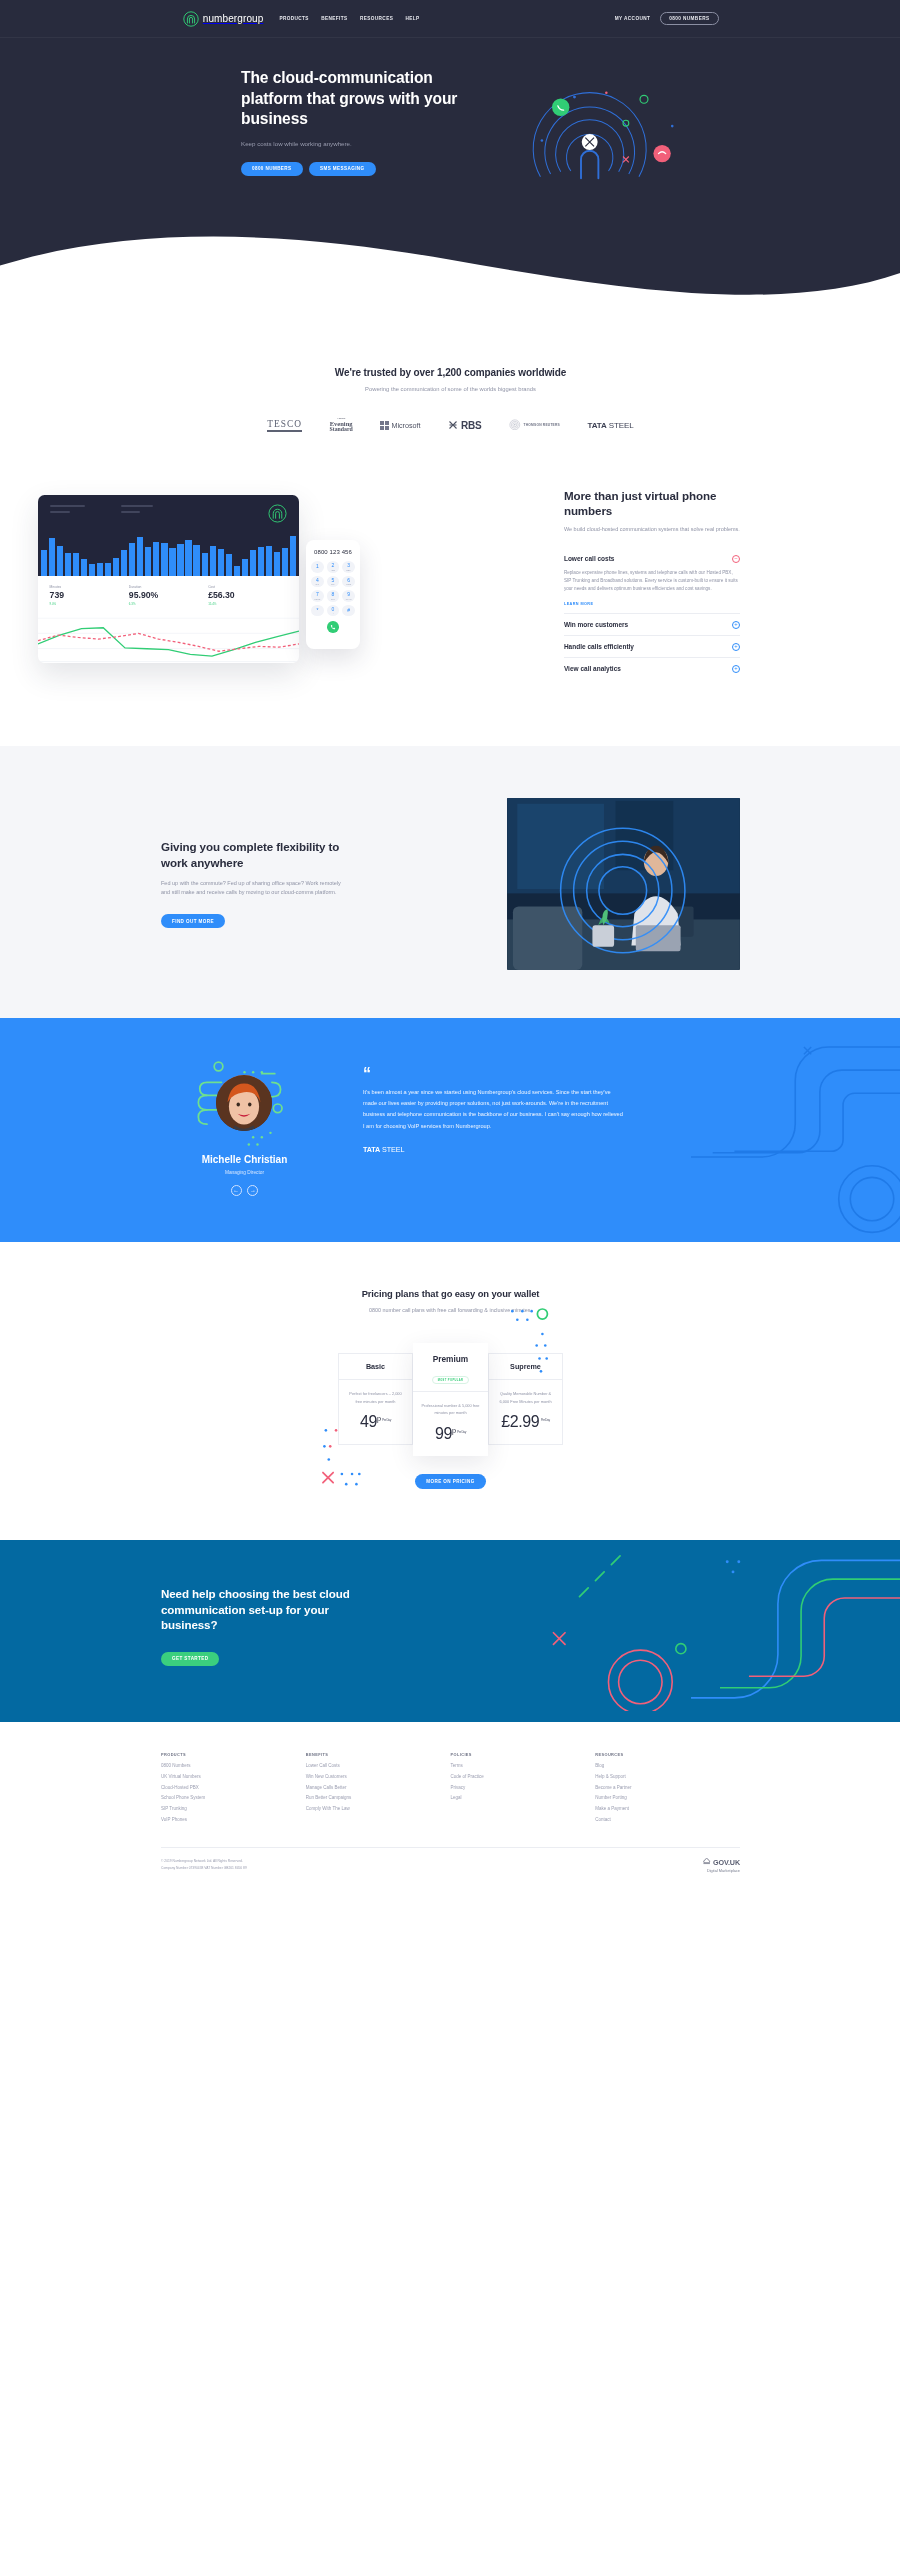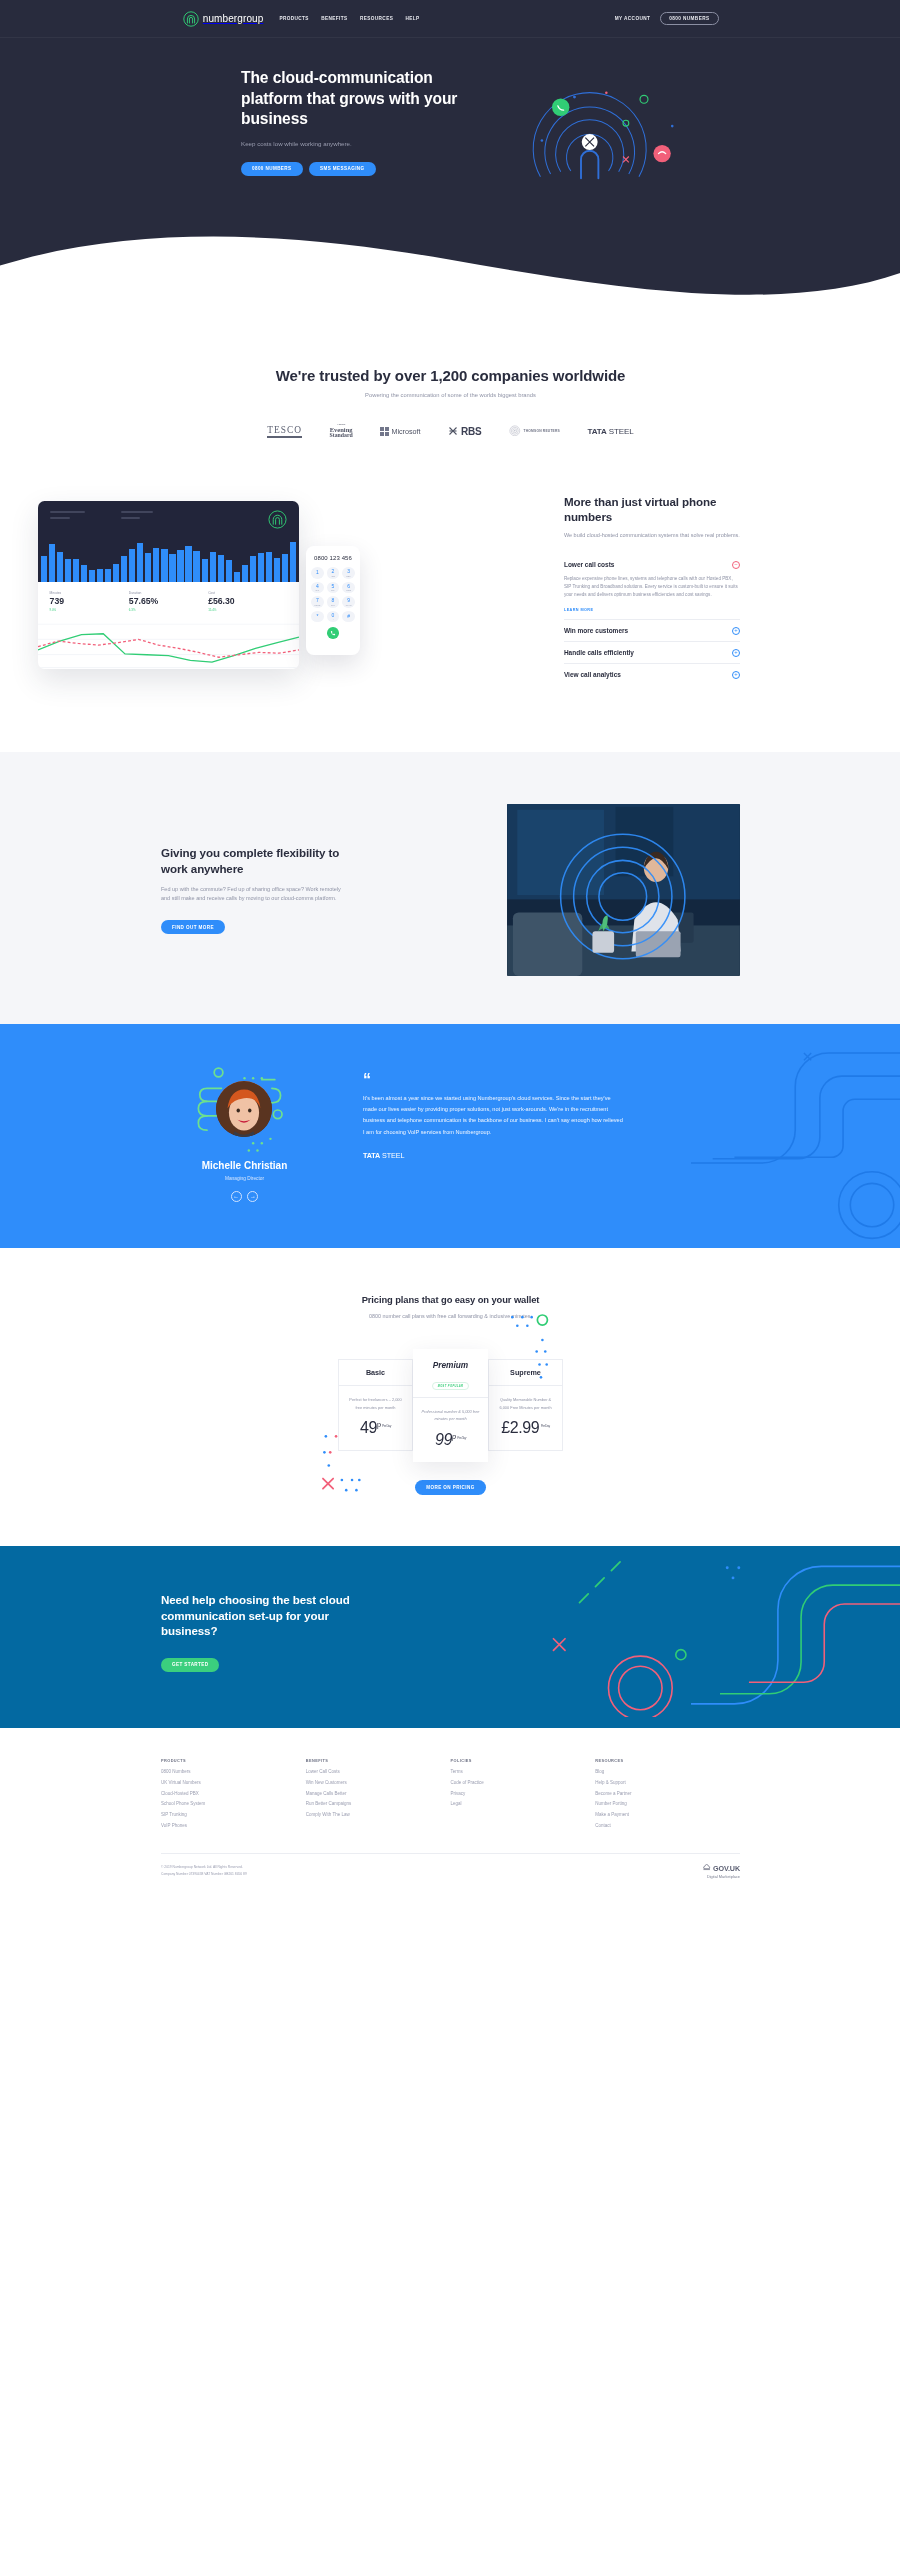--- a/index.html
+++ b/index.html
@@ -56,21 +56,21 @@
     padding:4.7px 11px; display:inline-block; text-decoration:none;
   }
   .btn-green { background:#3bcf7e; }
 
   .hero-art { position:relative; width:210px; margin-left:17.4px; height:159px; }
 
   .wave { position:absolute; left:0; bottom:-1.4px; width:100%; line-height:0; }
 
   
   .trusted { padding:46px 0 36px; text-align:center; }
-  .trusted h2 { font-size:15px; font-weight:bold; letter-spacing:-0.1px; }
+  .trusted h2 { font-size:10px; font-weight:bold; letter-spacing:-0.1px; }
   .trusted p { font-size:5.8px; color:#8f93a6; margin-top:8px; }
   .logos { display:flex; align-items:center; justify-content:center; gap:27.5px; margin-top:26px; }
   .logo-item { color:#6e7284; display:flex; align-items:center; gap:2.9px; }
 
   .tesco { font-family:"Liberation Serif", serif; font-size:9.4px; letter-spacing:1px; color:#5d6273; }
   .tesco-u { height:1.4px; background:#5d6273; margin-top:1.4px; }
   .les { font-family:"Liberation Serif", serif; color:#4e5263; text-align:center; line-height:1; }
   .les .a { font-size:2.6px; }
   .les .b { font-size:6.5px; font-weight:bold; }
   .les .c { font-size:5.8px; font-weight:bold; }
@@ -164,21 +164,21 @@
   .pricing h2 { font-size:9.4px; font-weight:bold; letter-spacing:-0.1px; }
   .pricing .sub { font-size:5.4px; color:#8f93a6; margin-top:8px; }
   .plans { display:flex; justify-content:center; align-items:center; margin-top:30px; position:relative; }
   .plan { width:75px; background:#fff; border:0.7px solid #ebedf2; }
   .plan .ph { padding:8px 0; font-size:7.2px; font-weight:bold; border-bottom:0.7px solid #ebedf2; }
   .plan .pb { padding:10px 7.2px 13px; }
   .plan .desc { font-size:3.9px; color:#8f93a6; line-height:1.9; }
   .plan .price { margin-top:8px; font-size:16px; font-weight:300; color:#2a2d3e; letter-spacing:-0.4px; }
   .plan .price sup { font-size:7.2px; }
   .plan .price small { font-size:3.3px; color:#5b5f72; vertical-align:super; margin-left:1.4px; }
-  .plan.featured { width:75px; box-shadow:0 7.2px 24.6px rgba(40,44,70,.10); border:none; position:relative; z-index:3;font-style:italic; }
+  .plan.featured { width:75px; box-shadow:0 7.2px 24.6px rgba(40,44,70,.10); border:none; position:relative; z-index:3; }
   .plan.featured .ph { padding:11px 0 5.8px; font-size:8.3px; border:none; }
   .badge-row { border-bottom:0.7px solid #ebedf2; padding-bottom:6.5px; }
   .badge { display:inline-block; border:0.7px solid #d8f3e4; color:#31cd75; font-size:2.6px; font-weight:bold; letter-spacing:0.4px; padding:1.8px 4.3px; border-radius:6.5px; }
   .more-pricing { margin-top:16px; }
 
   
   .cta { background:#0369a1; padding:46px 0 56px; position:relative; overflow:hidden; }
   .cta h2 { color:#fff; font-size:11.6px; font-weight:bold; line-height:1.38; width:217px; letter-spacing:-0.1px; }
   .cta .btnwrap { margin-top:16px; }
 
@@ -374,21 +374,21 @@
               </div>
           </div>
           <div class="dash-stats">
             <div class="stat">
               <div class="lbl">Minutes</div>
               <div class="val">739</div>
               <div class="dlt">9.0%</div>
             </div>
             <div class="stat">
               <div class="lbl">Duration</div>
-              <div class="val">57.65%</div>
+              <div class="val">95.90%</div>
               <div class="dlt">6.3%</div>
             </div>
             <div class="stat">
               <div class="lbl">Cost</div>
               <div class="val">£56.30</div>
               <div class="dlt">15.4%</div>
             </div>
           </div>
           <div class="dash-chart">
             <svg id="lines" width="261" height="52" viewBox="0 0 360 72" preserveAspectRatio="none">

